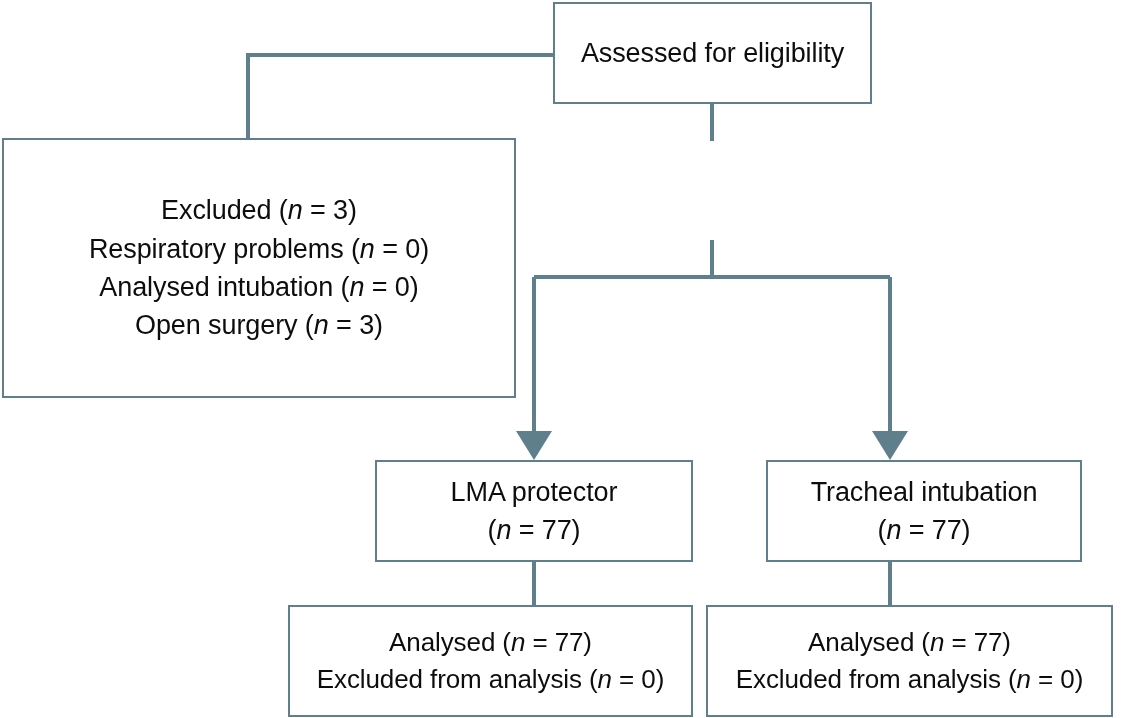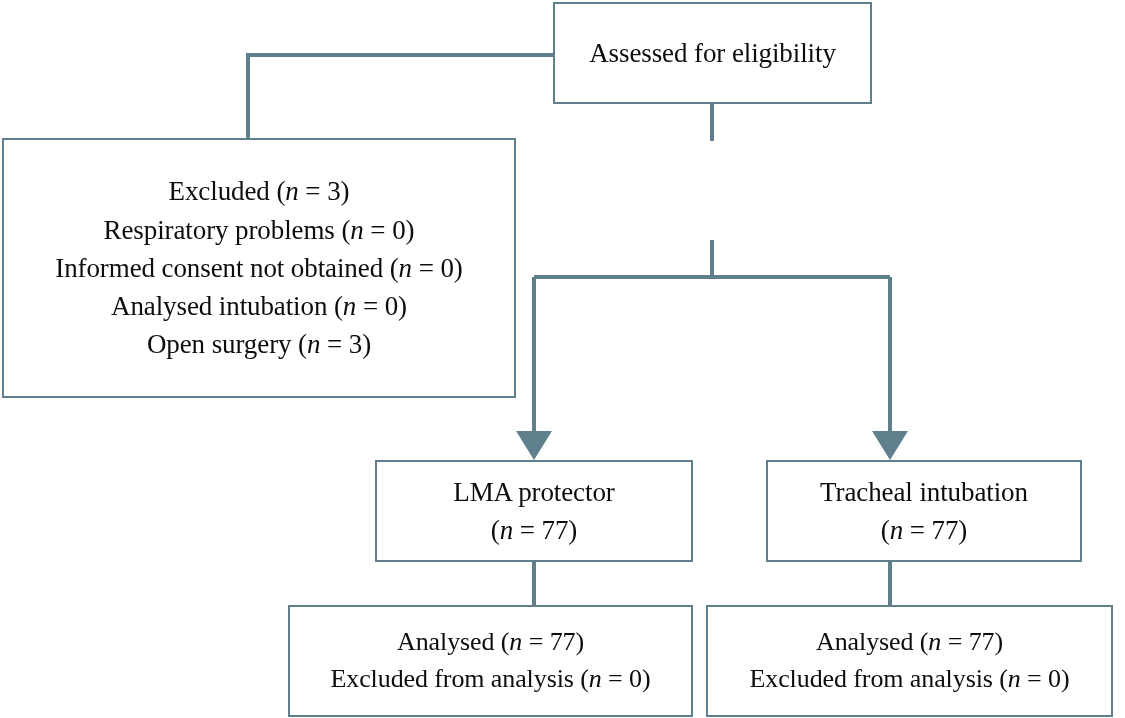--- a/index.html
+++ b/index.html
@@ -5,21 +5,21 @@
   html, body {
     margin: 0;
     padding: 0;
     background: #ffffff;
   }
   #diagram-root {
     position: relative;
     width: 1125px;
     height: 718px;
     background: #ffffff;
-    font-family: Liberation Serif, serif;
+    font-family: Liberation Sans, sans-serif;
     overflow: hidden;
   }
   #connector-layer {
     position: absolute;
     left: 0;
     top: 0;
     width: 1125px;
     height: 718px;
   }
   .node-box {
@@ -77,21 +77,20 @@
     <polygon points="872,431 908,431 890,460" fill="#5f7f8c"></polygon>
   </svg>
 
   <div class="node-box" style="left:553px; top:2px; width:319px; height:102px;">
     <span class="node-line">Assessed for eligibility</span>
   </div>
 
   <div class="node-box" style="left:2px; top:138px; width:514px; height:260px;">
     <span class="node-line"><span>Excluded (</span><span class="ital">n</span><span> = 3)</span></span>
     <span class="node-line"><span>Respiratory problems (</span><span class="ital">n</span><span> = 0)</span></span>
-    <span class="node-line"><span>Informed consent not obtained (</span><span class="ital">n</span><span> = 0)</span></span>
     <span class="node-line"><span>Analysed intubation (</span><span class="ital">n</span><span> = 0)</span></span>
     <span class="node-line"><span>Open surgery (</span><span class="ital">n</span><span> = 3)</span></span>
   </div>
 
 
   <div class="node-box" style="left:375px; top:460px; width:318px; height:102px;">
     <span class="node-line">LMA protector</span>
     <span class="node-line"><span>(</span><span class="ital">n</span><span> = 77)</span></span>
   </div>
 

